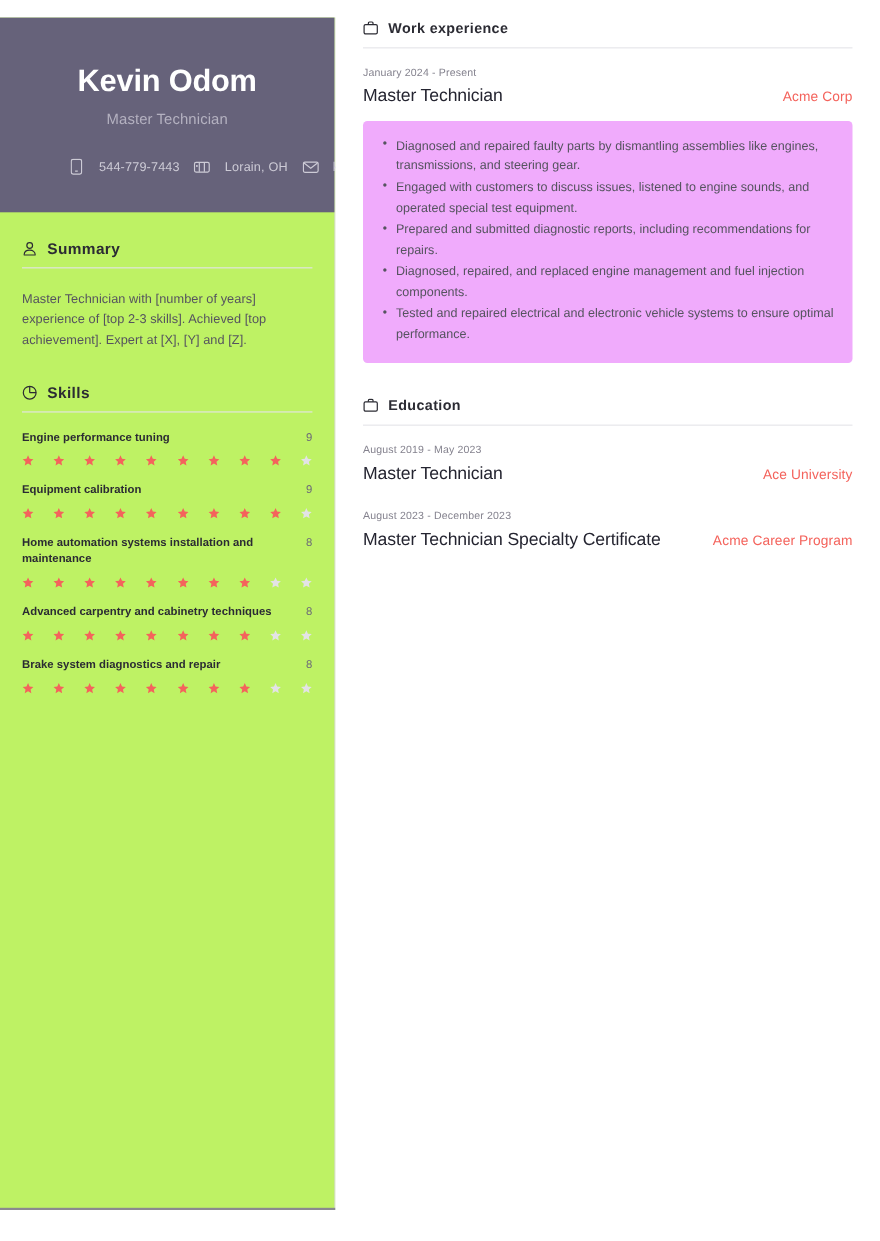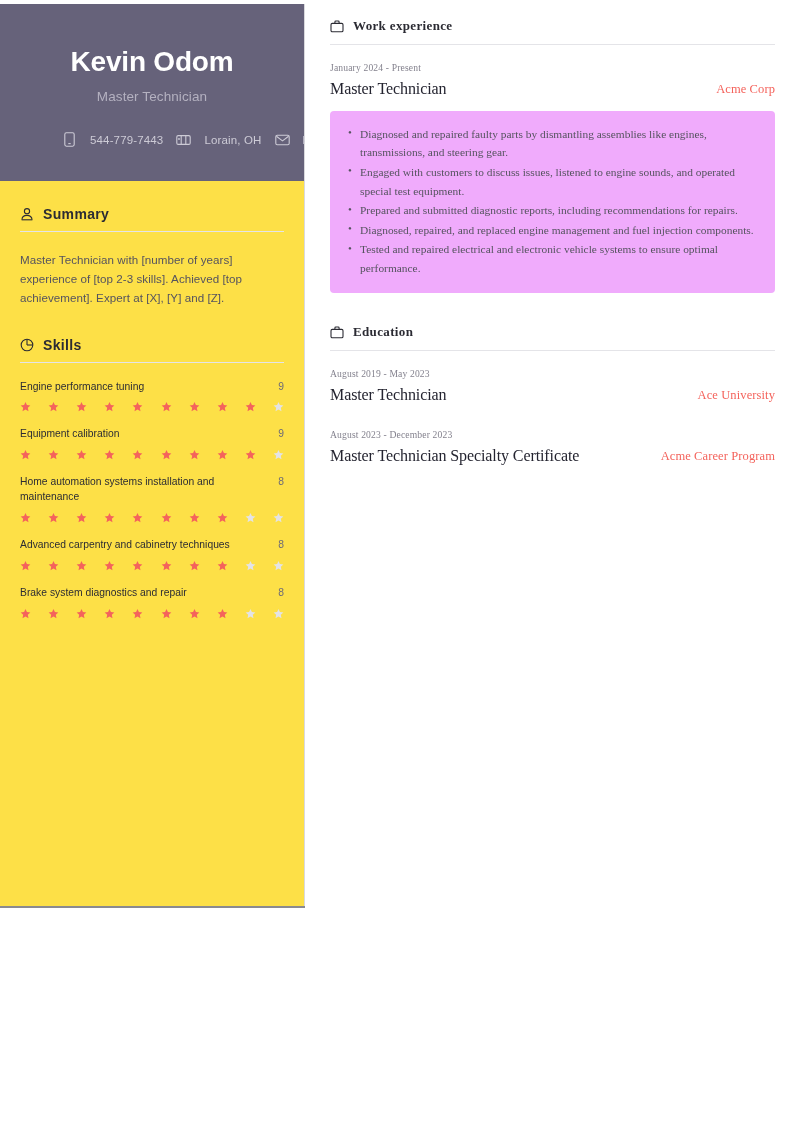--- a/index.html
+++ b/index.html
@@ -17,24 +17,24 @@
     width: 800px;
     height: 1128px;
     background: #ffffff;
     overflow: hidden;
   }
 
   
   .sidebar {
     position: absolute;
     left: 0;
-    top: 4px;
+    top: 16px;
     width: 305px;
-    height: 904px;
-    background: #fde047;
+    height: 1084px;
+    background: #bef264;
     border-right: 1px solid #d9d9dd;
   }
 
   .sidebar-header {
     background: #66627a;
     padding: 42px 20px 34px 20px;
     text-align: center;
   }
 
   .name {
@@ -132,21 +132,21 @@
 
   .skill-top {
     display: flex;
     align-items: flex-start;
     justify-content: space-between;
     gap: 10px;
   }
 
   .skill-name {
     font-size: 10.3px;
-    font-weight: normal;
+    font-weight: bold;
     color: #2b2b33;
     line-height: 1.45;
     letter-spacing: 0.02px;
   }
 
   .skill-score {
     font-size: 10.3px;
     color: #6d6b77;
     flex: none;
     padding-top: 1px;
@@ -165,21 +165,21 @@
   .main {
     position: absolute;
     left: 305px;
     top: 0;
     width: 495px;
     height: 1128px;
     background: #ffffff;
     padding: 18px 25px 0 25px;
   }
 
-  .main-section { margin-bottom: 0; font-family: Liberation Serif, serif; }
+  .main-section { margin-bottom: 0; }
   .main-section.education { margin-top: 31px; }
 
   .main-sec-head {
     display: flex;
     align-items: center;
     gap: 9px;
     padding-bottom: 10px;
   }
 
   .main-sec-title {

